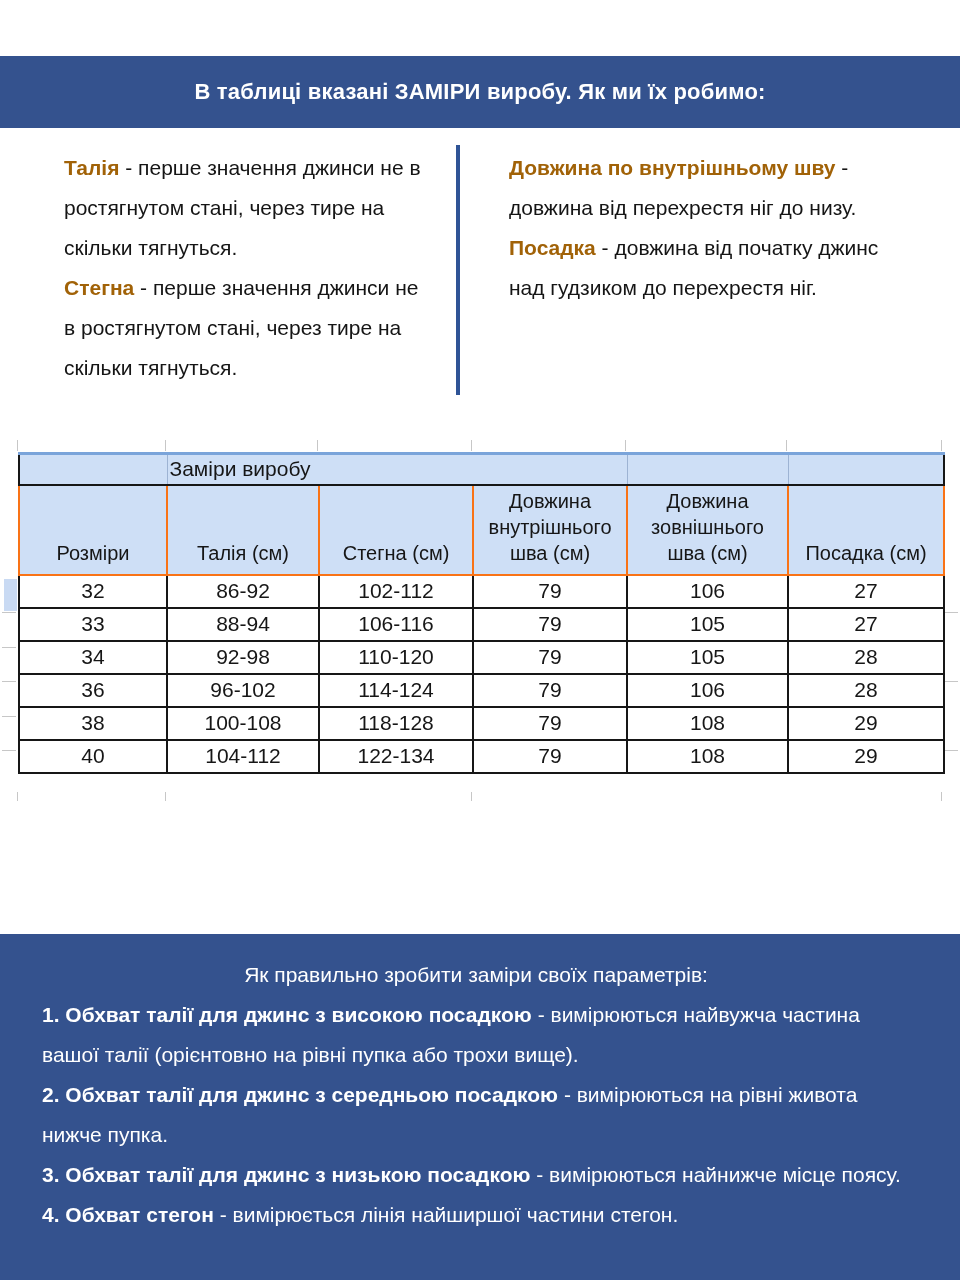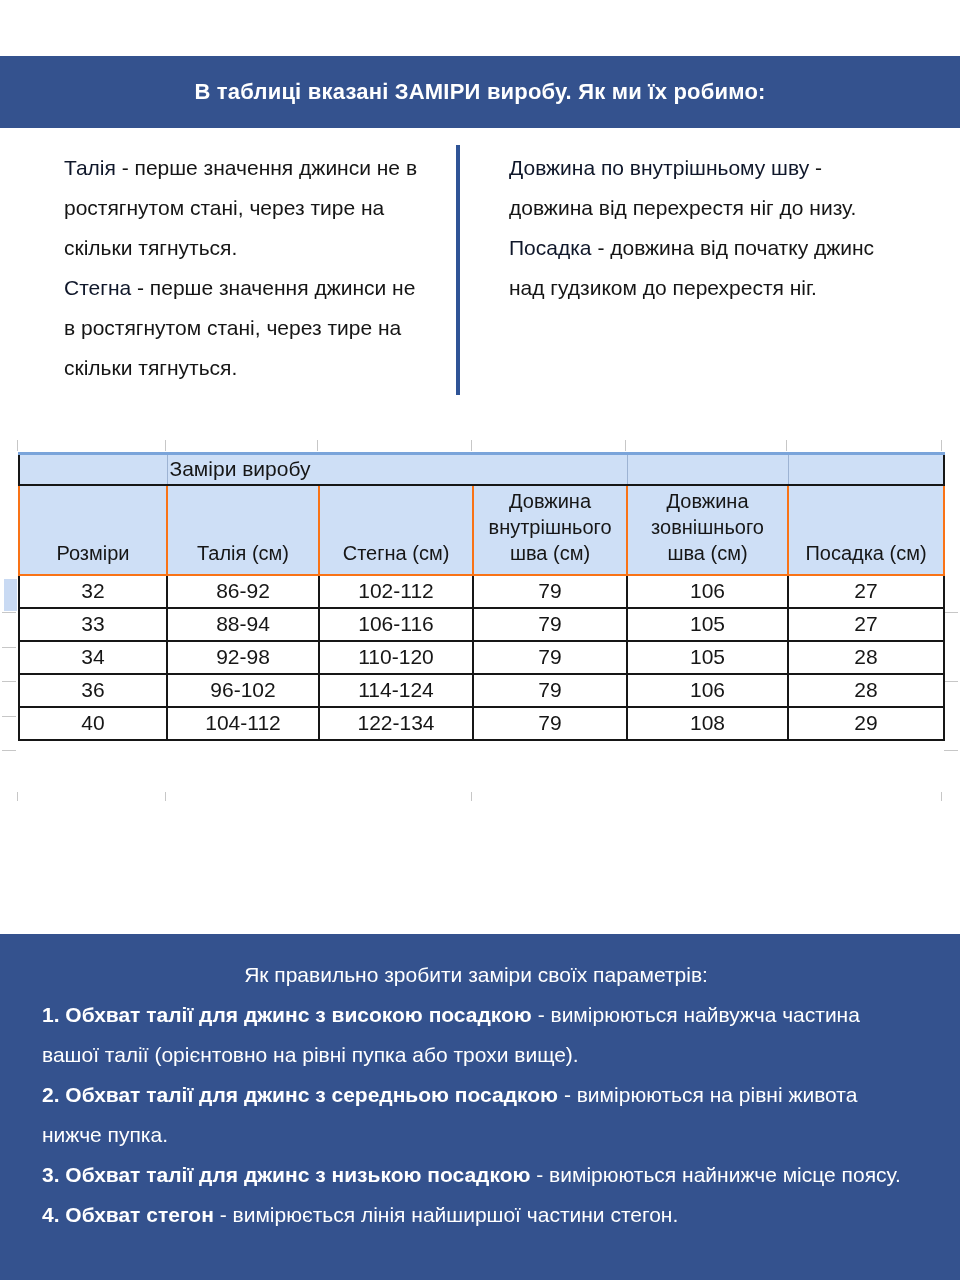--- a/index.html
+++ b/index.html
@@ -23,21 +23,21 @@
   .top-banner .banner-title {
     color: #ffffff; font-weight: bold; font-size: 22px; letter-spacing: .2px;
   }
 
   
   .defs { position: absolute; left: 0; top: 148px; width: 960px; height: 252px; }
   .defs .col { position: absolute; top: 0; font-size: 21px; line-height: 40px; color: #151515; }
   .defs .col-left  { left: 64px;  width: 366px; }
   .defs .col-right { left: 509px; width: 402px; }
   .defs p { margin: 0; }
-  .term { color: #0f172a; font-weight: normal; text-align: right; }
+  .term { color: #a16207; font-weight: bold; text-align: right; }
   .v-divider {
     position: absolute; left: 456px; top: -3px;
     width: 4px; height: 250px; background: #2F5496;
   }
 
   
   .size-table {
     position: absolute; left: 18px; top: 452px;
     width: 925px; border-collapse: collapse; table-layout: fixed;
     font-size: 21px; color: #161616;
@@ -176,20 +176,28 @@
     </tr>
     <tr>
       <td>36</td>
       <td>96-102</td>
       <td>114-124</td>
       <td>79</td>
       <td>106</td>
       <td>28</td>
     </tr>
     <tr>
+      <td>38</td>
+      <td>100-108</td>
+      <td>118-128</td>
+      <td>79</td>
+      <td>108</td>
+      <td>29</td>
+    </tr>
+    <tr>
       <td>40</td>
       <td>104-112</td>
       <td>122-134</td>
       <td>79</td>
       <td>108</td>
       <td>29</td>
     </tr>
   </tbody>
 </table>
 

